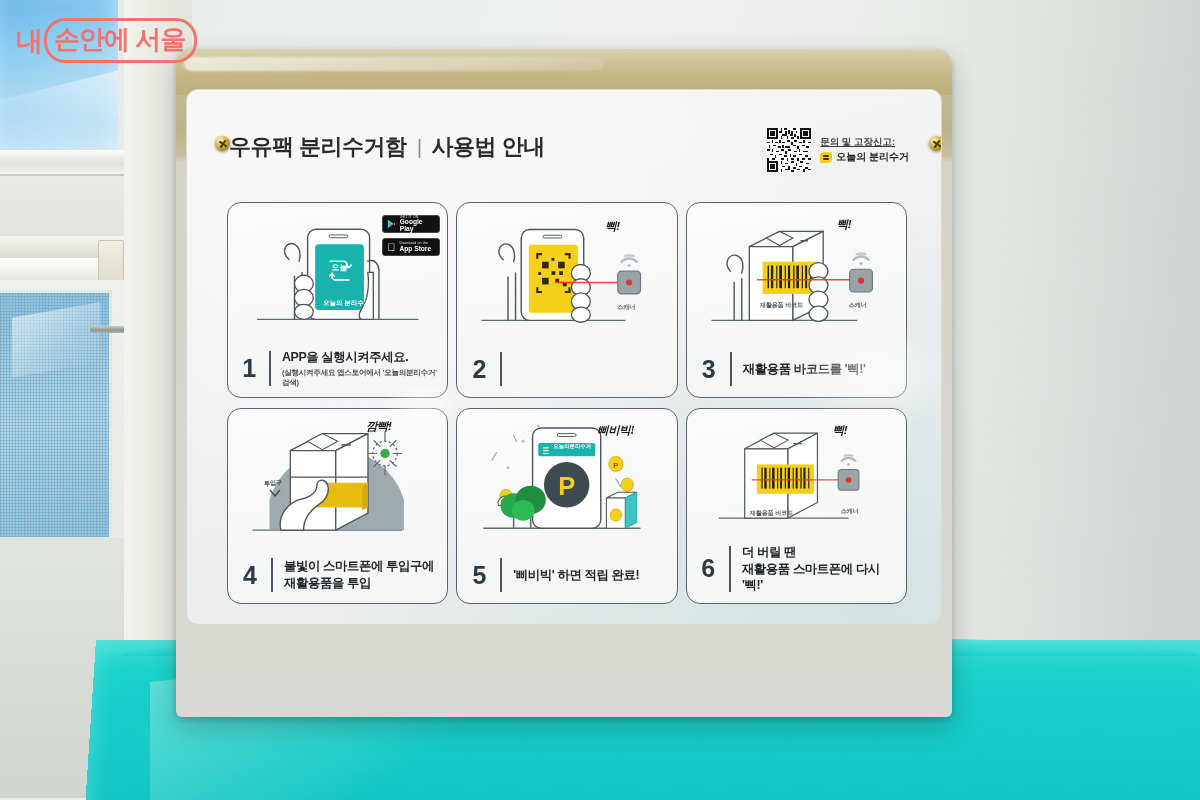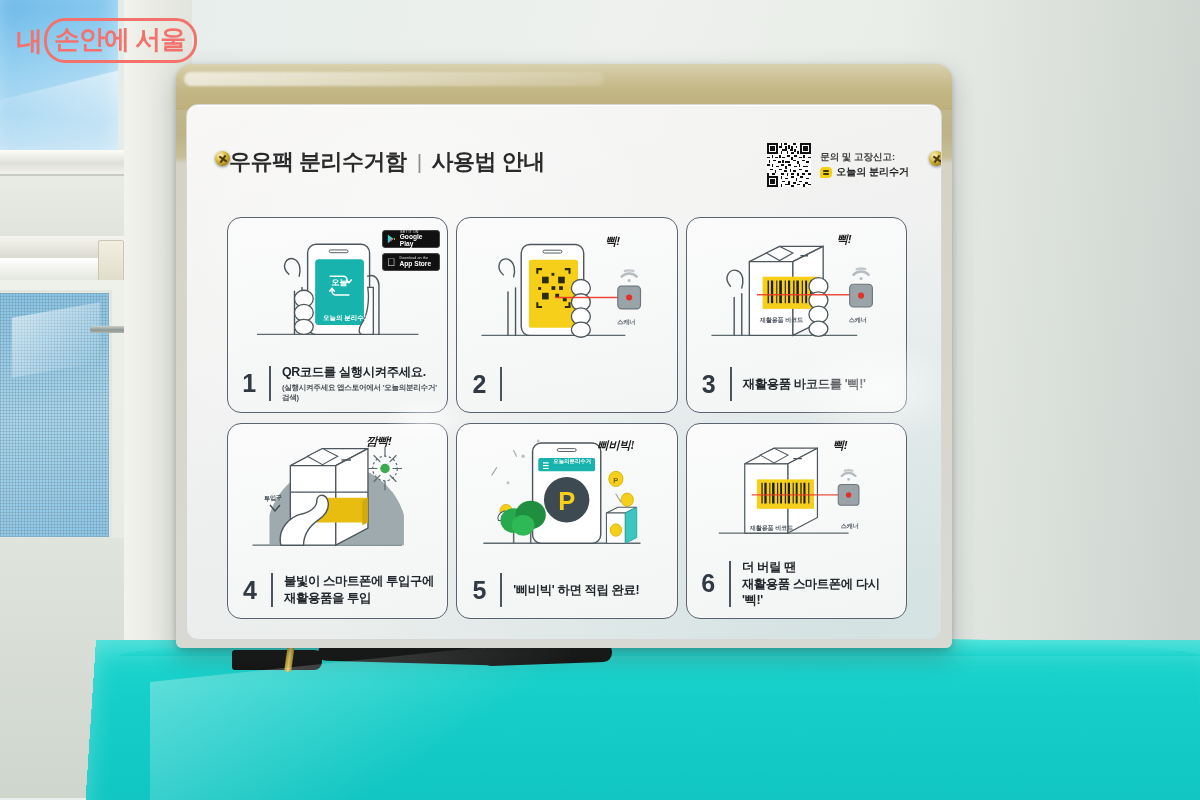--- a/index.html
+++ b/index.html
@@ -117,21 +117,21 @@
   .cable.c2 { left: 86px; top: 2px; width: 180px; height: 17px; border-radius: 9px; transform: rotate(1.5deg);}
   .cable.c3 { left: 250px; top: 0px; width: 130px; height: 20px; border-radius: 9px; transform: rotate(-2deg);}
   .cable-brass {
     position:absolute; left: 54px; top: 0px; width: 7px; height: 28px;
     background: linear-gradient(90deg,#b79529,#e7cf6d,#a8861f); border-radius:3px;
     transform: rotate(8deg);
   }
 
   
   .panel-outer {
-    position: absolute; left: 176px; top: 64px; width: 776px; height: 584px;
+    position: absolute; left: 176px; top: 49px; width: 776px; height: 668px;
     background: linear-gradient(180deg, #cfc9a5 0%, #c4bb92 6%, #bdb288 12%, #c7bf9a 16%, #d6d2c6 17%, #d9d9d3 100%);
     border-radius: 16px 16px 6px 6px;
     box-shadow: 0 10px 26px rgba(40,50,48,.28), 0 2px 6px rgba(0,0,0,.18);
   }
   .panel-top-strip {
     position:absolute; left:0; top:0; width:100%; height: 46px;
     background: linear-gradient(180deg,#d8d2b0 0%, #cfc49a 25%, #c2b684 60%, #bdb07d 100%);
     border-radius: 16px 16px 0 0;
   }
   .panel-top-gloss {
@@ -178,21 +178,21 @@
     font-size: 22px; font-weight: bold; color: #2a2a2a; letter-spacing: -.5px;
     display:flex; align-items:center; gap: 10px; white-space: nowrap;
   }
   .title-sep { color:#8d8d8d; font-weight: 400; font-size: 21px; }
 
   .qr-block {
     position:absolute; right: 0px; top: -4px; display:flex; align-items:center; gap: 9px;
   }
   .qr-code { width: 44px; height: 44px; background:#fff; }
   .qr-text { line-height: 1.25; }
-  .qr-label { font-size: 9.5px; color:#3b3b3b; font-weight:700; }
+  .qr-label { font-size: 9.5px; color:#3b3b3b; font-weight:700;text-decoration:underline; }
   .qr-brand-row { display:flex; align-items:center; gap: 4px; margin-top: 3px; }
   .qr-brand-icon {
     width: 12px; height: 11px; background:#f4cf16; border-radius: 4px 4px 4px 1px;
     position:relative;
   }
   .qr-brand-icon:after{
     content:""; position:absolute; left:3px; top:3.5px; width:6px;height:1.6px;
     background:#3a3a0c; border-radius:1px;
     box-shadow: 0 3px 0 0 #3a3a0c;
   }
@@ -467,21 +467,21 @@
                   <span class="badge-top">Download on the</span>
                   <span class="badge-main">App Store</span>
                 </span>
               </div>
             </div>
           </div>
           <div class="step-caption">
             <span class="step-num">1</span>
             <span class="caption-bar"></span>
             <span class="caption-text">
-              <span>QR코드를 실행시켜주세요.</span>
+              <span>APP을 실행시켜주세요.</span>
               <span class="caption-sub">(실행시켜주세요 앱스토어에서 '오늘의분리수거' 검색)</span>
             </span>
           </div>
         </div>
 
         <div class="step">
           <div class="step-art">
             <svg class="svg-art" viewBox="0 0 216 150">
               <line x1="18" y1="124" x2="170" y2="124" stroke="#5d6a6e" stroke-width="1.4"></line>
               <rect x="60" y="28" width="66" height="96" rx="9" fill="#fff" stroke="#4c565c" stroke-width="1.5"></rect>

